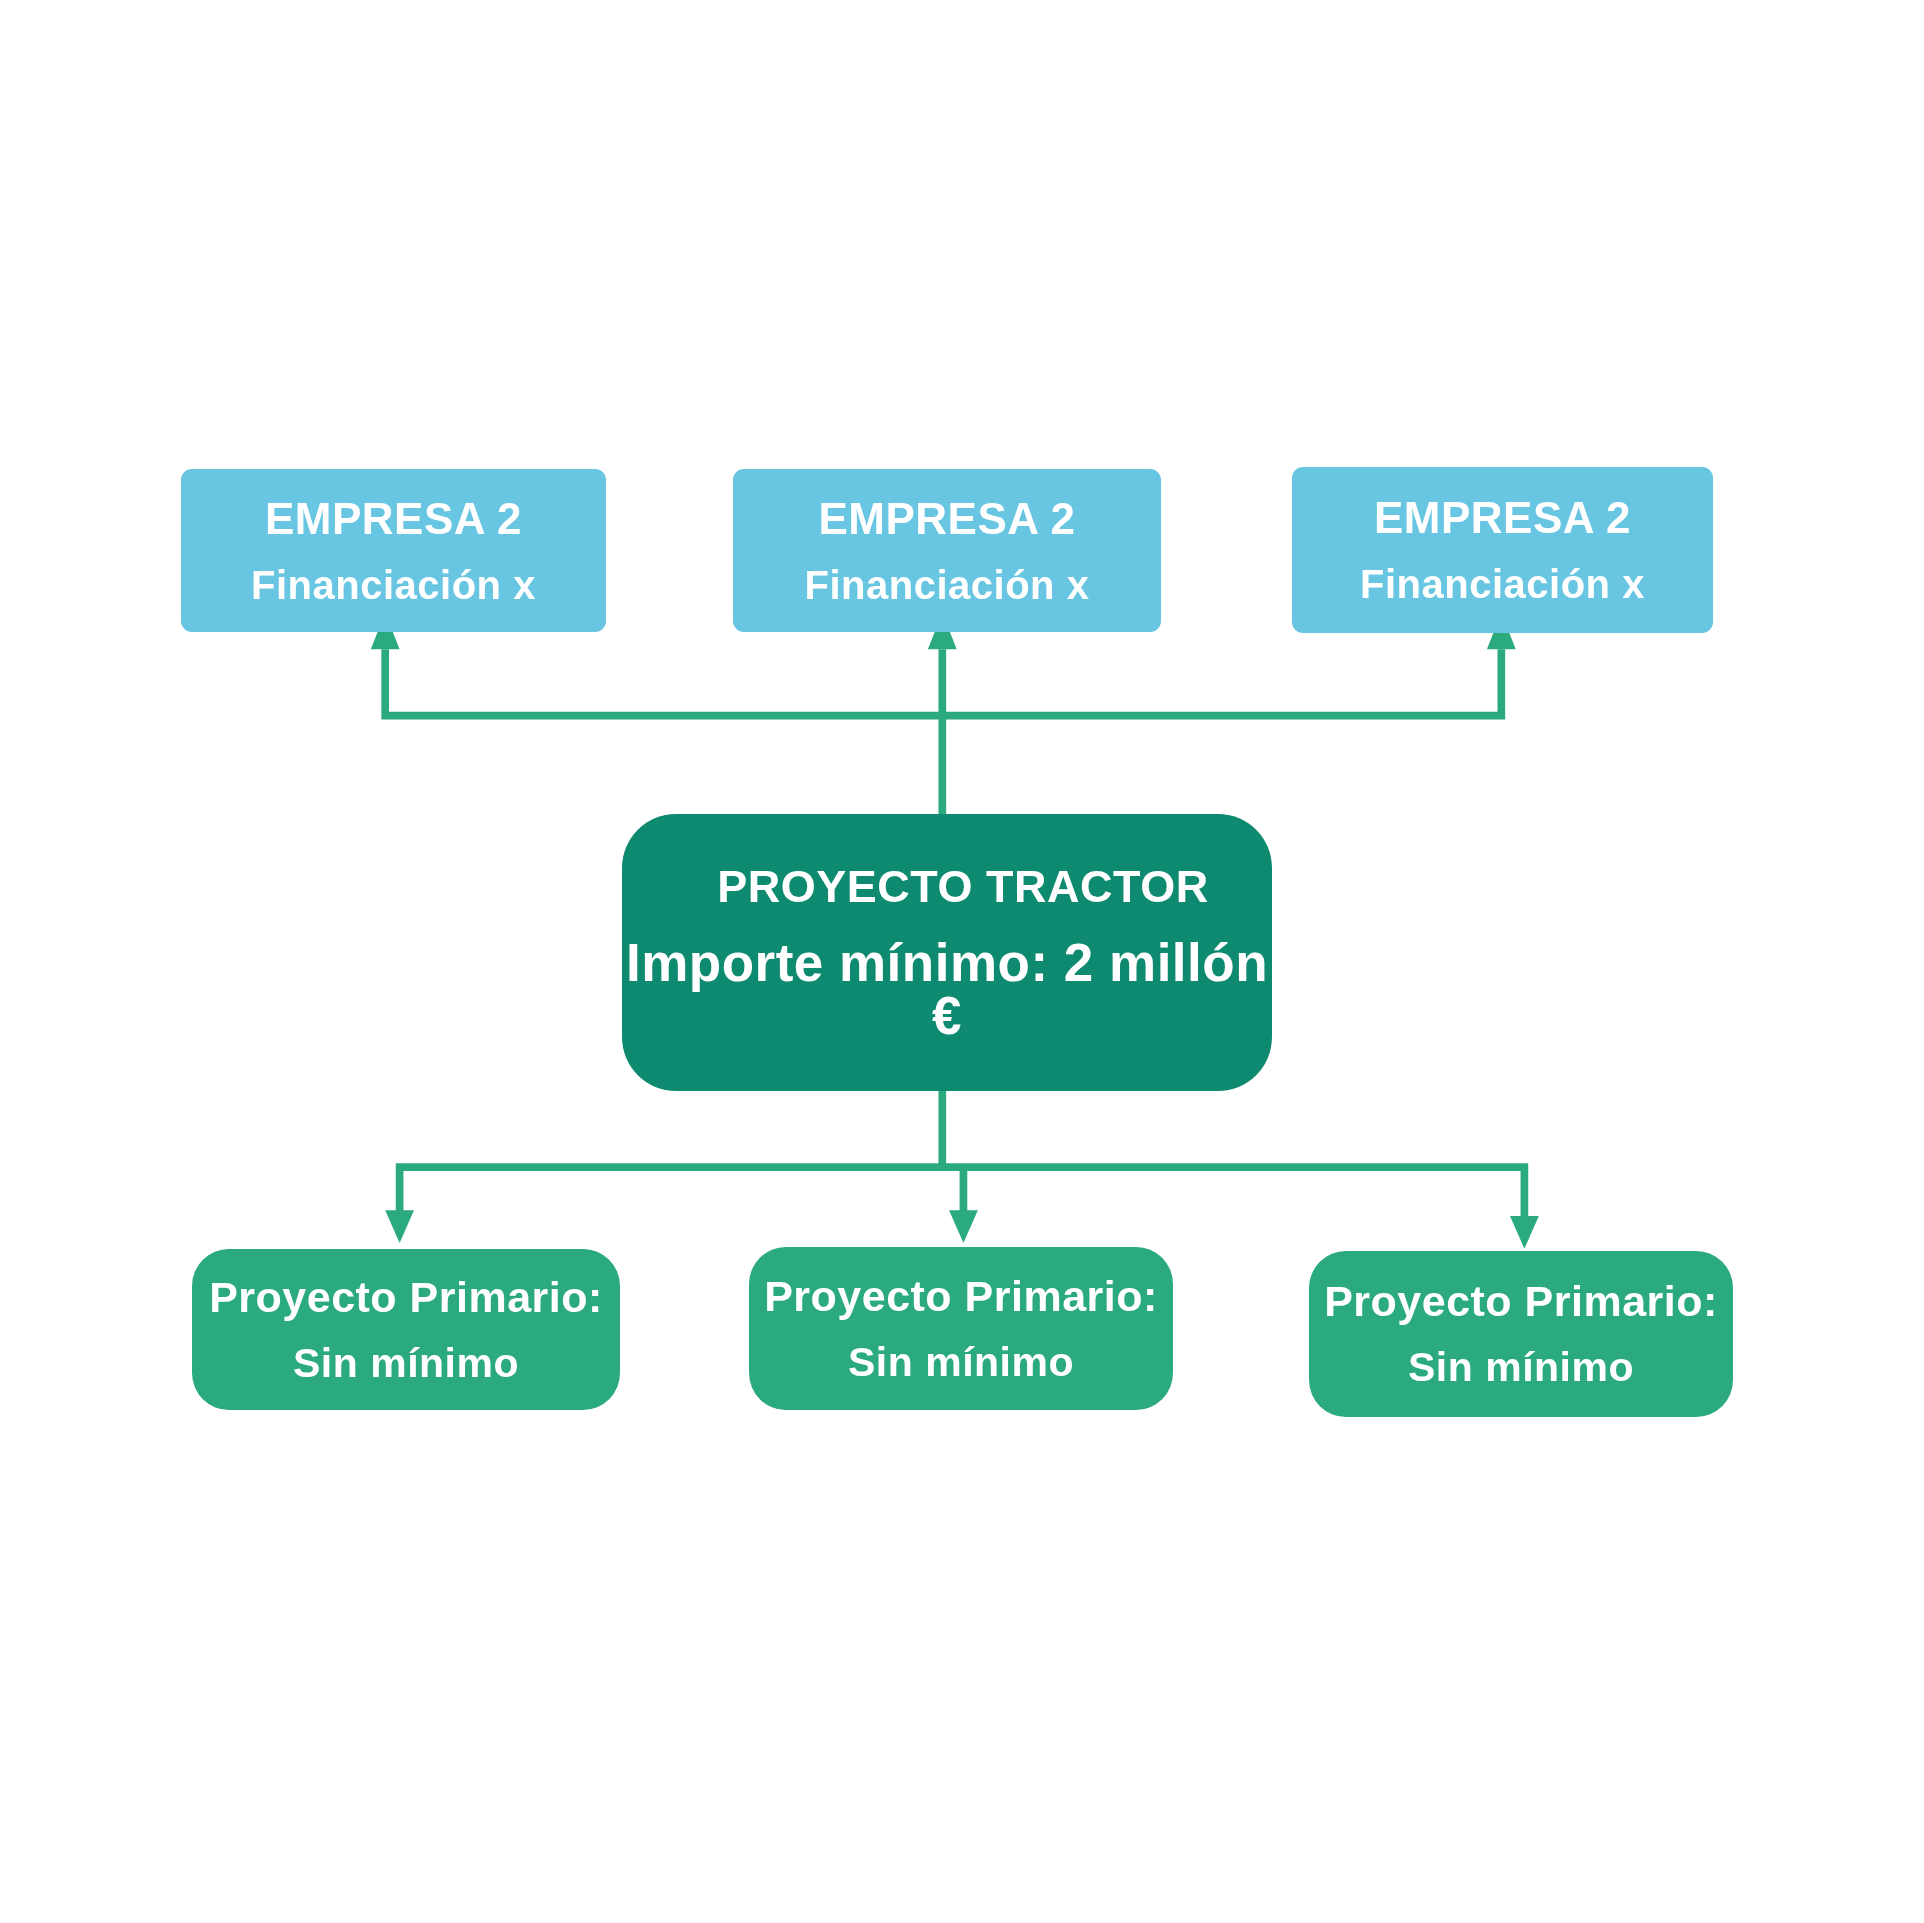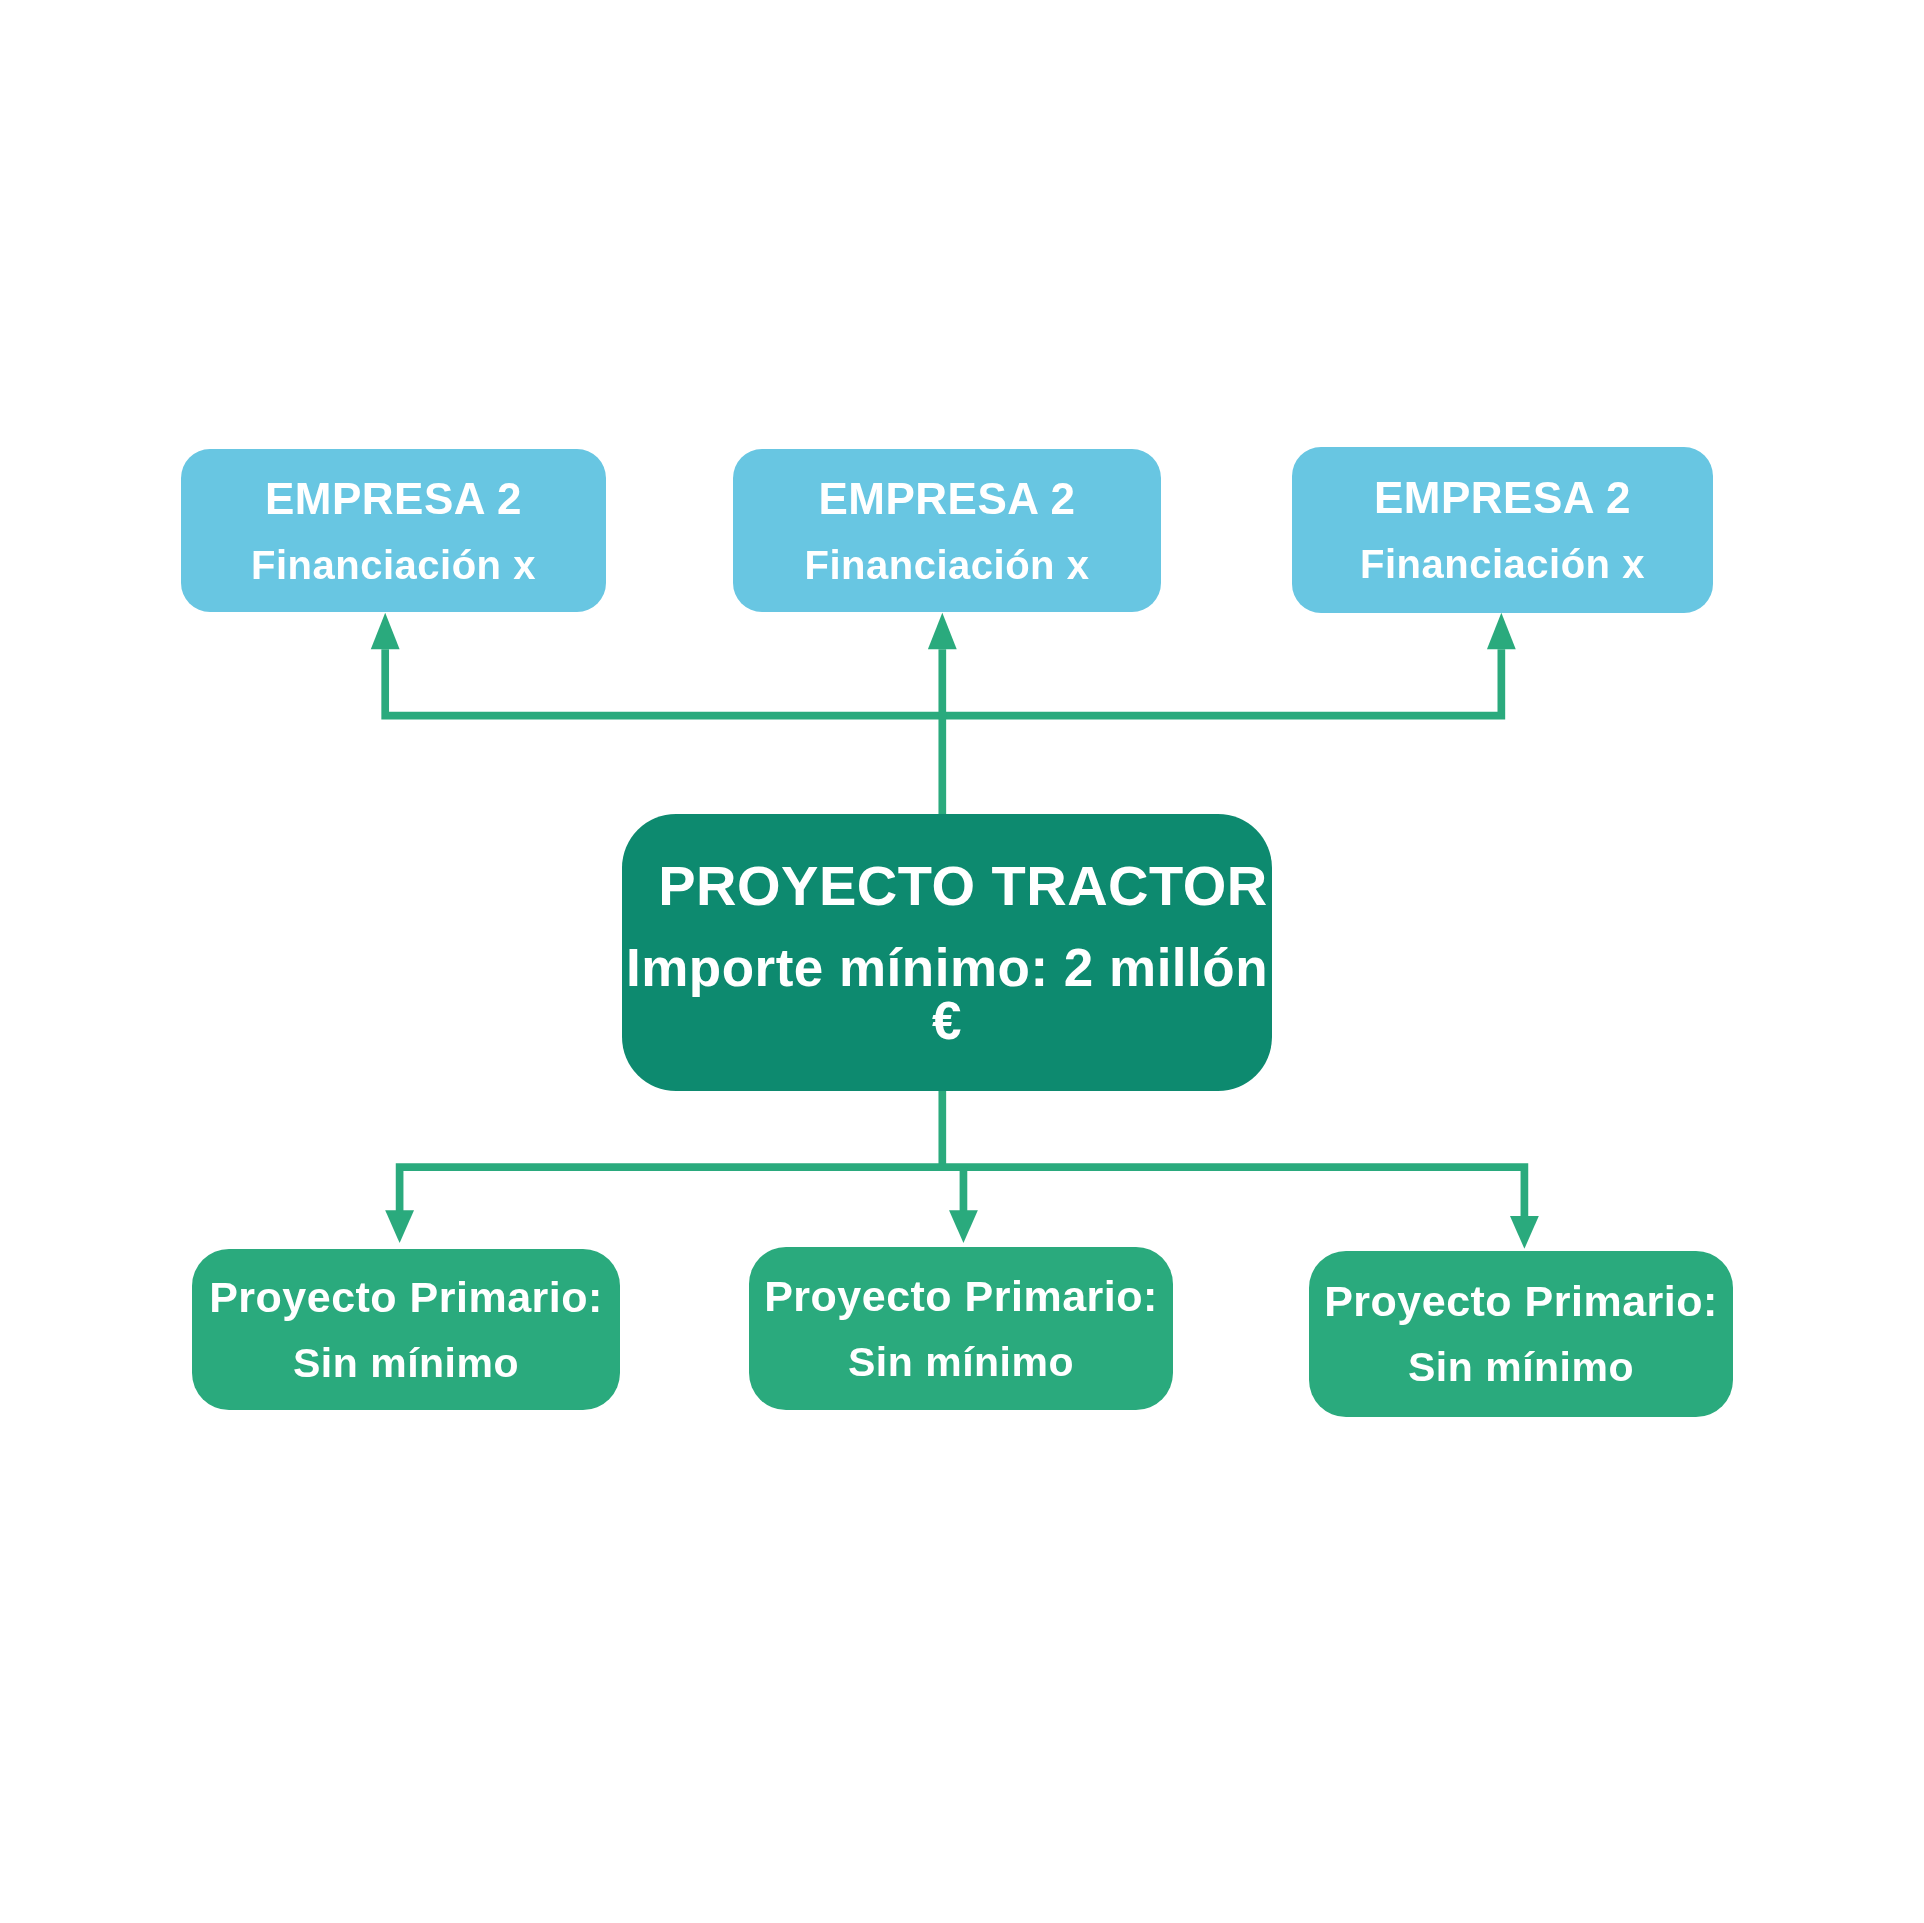--- a/index.html
+++ b/index.html
@@ -42,33 +42,34 @@
     flex-direction: column;
     align-items: center;
     justify-content: center;
     text-align: center;
     color: var(--box-text);
     font-weight: 700;
     letter-spacing: 0.5px;
   }
   .box.top {
     background: var(--top-box);
-    border-radius: 29px;
+    border-radius: 11px;
+    margin-top: 20px;
   }
   .box.center {
     background: var(--center-box);
     border-radius: 54px;
   }
   .box.bottom {
     background: var(--bottom-box);
     border-radius: 37px;
   }
   .box.top .t1 { font-size: 44px; line-height: 1; }
   .box.top .t2 { font-size: 40px; line-height: 1; margin-top: 24px; }
-  .box.center .t1 { font-size: 56px; line-height: 1; margin-left: 32px; }
+  .box.center .t1 { font-size: 45px; line-height: 1; margin-left: 32px; }
   .box.center .t2 { font-size: 53px; line-height: 1; margin-top: 27px; }
   .box.bottom .t1 { font-size: 43px; line-height: 1; }
   .box.bottom .t2 { font-size: 41px; line-height: 1; margin-top: 24px; text-align: center; }
 </style>
 </head>
 <body>
 
 <div class="canvas">
 
   <svg class="connectors" viewBox="0 0 2003 2002" aria-hidden="true">

